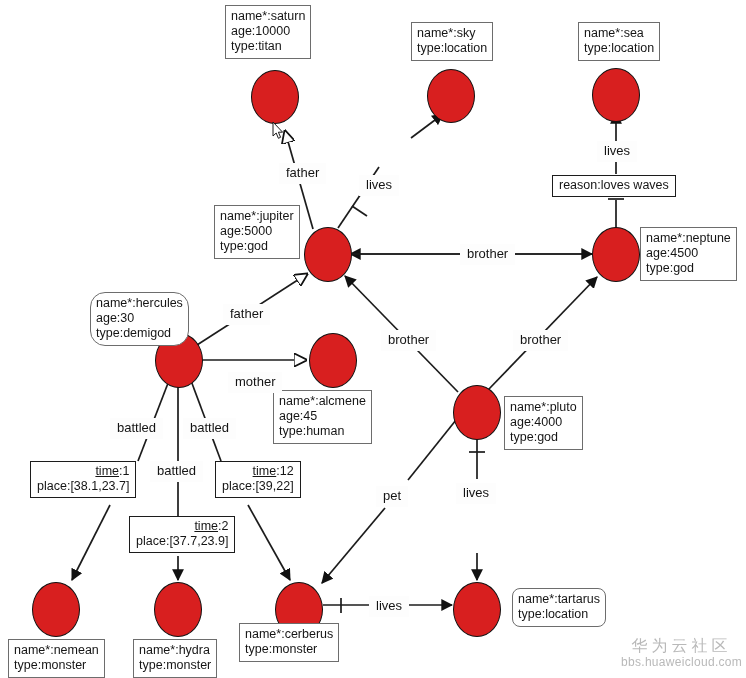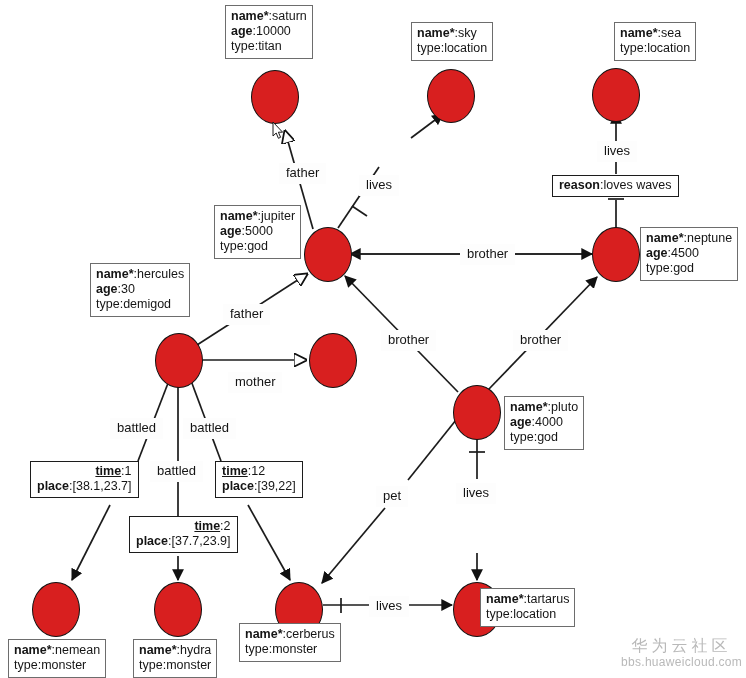--- a/index.html
+++ b/index.html
@@ -40,21 +40,21 @@
     font-size: 12.5px;
     line-height: 15px;
     color: #151515;
     white-space: nowrap;
   }
   .prop-box.edge-box {
     border: 1.5px solid #1c1c1c;
     padding: 2px 6px 3px 6px;
   }
   .prop-box .k {
-    font-weight: bold;
+    font-weight: normal;
   }
   .prop-box .k.u {
     text-decoration: underline;
   }
   .edge-label {
     position: absolute;
     background: #fdfdfd;
     font-size: 13px;
     line-height: 16px;
     color: #141414;
@@ -164,43 +164,48 @@
     <div><span class="k">name*</span>:<span>saturn</span></div>
     <div><span class="k">age</span>:<span>10000</span></div>
     <div><span>type</span>:<span>titan</span></div>
   </div>
 
   <div class="prop-box" style="left:411px; top:22px;">
     <div><span class="k">name*</span>:<span>sky</span></div>
     <div><span>type</span>:<span>location</span></div>
   </div>
 
-  <div class="prop-box" style="left:578px; top:22px;margin-left:36px;">
+  <div class="prop-box" style="left:578px; top:22px;">
     <div><span class="k">name*</span>:<span>sea</span></div>
     <div><span>type</span>:<span>location</span></div>
   </div>
 
   <div class="prop-box" style="left:214px; top:205px;">
     <div><span class="k">name*</span>:<span>jupiter</span></div>
     <div><span class="k">age</span>:<span>5000</span></div>
     <div><span>type</span>:<span>god</span></div>
   </div>
 
   <div class="prop-box" style="left:640px; top:227px;">
     <div><span class="k">name*</span>:<span>neptune</span></div>
     <div><span class="k">age</span>:<span>4500</span></div>
     <div><span>type</span>:<span>god</span></div>
   </div>
 
-  <div class="prop-box" style="left:90px; top:263px;">
+  <div class="prop-box" style="left:90px; top:292px;border-radius:15px;">
     <div><span class="k">name*</span>:<span>hercules</span></div>
     <div><span class="k">age</span>:<span>30</span></div>
     <div><span>type</span>:<span>demigod</span></div>
   </div>
 
+  <div class="prop-box" style="left:273px; top:390px;">
+    <div><span class="k">name*</span>:<span>alcmene</span></div>
+    <div><span class="k">age</span>:<span>45</span></div>
+    <div><span>type</span>:<span>human</span></div>
+  </div>
 
   <div class="prop-box" style="left:504px; top:396px;">
     <div><span class="k">name*</span>:<span>pluto</span></div>
     <div><span class="k">age</span>:<span>4000</span></div>
     <div><span>type</span>:<span>god</span></div>
   </div>
 
   <div class="prop-box" style="left:8px; top:639px;">
     <div><span class="k">name*</span>:<span>nemean</span></div>
     <div><span>type</span>:<span>monster</span></div>
@@ -209,41 +214,41 @@
   <div class="prop-box" style="left:133px; top:639px;">
     <div><span class="k">name*</span>:<span>hydra</span></div>
     <div><span>type</span>:<span>monster</span></div>
   </div>
 
   <div class="prop-box" style="left:239px; top:623px;">
     <div><span class="k">name*</span>:<span>cerberus</span></div>
     <div><span>type</span>:<span>monster</span></div>
   </div>
 
-  <div class="prop-box" style="left:480px; top:588px;">
+  <div class="prop-box" style="left:512px; top:588px;border-radius:8px;">
     <div><span class="k">name*</span>:<span>tartarus</span></div>
     <div><span>type</span>:<span>location</span></div>
   </div>
 
 
   <div class="prop-box edge-box" style="left:552px; top:175px;">
     <div><span class="k">reason</span>:<span>loves waves</span></div>
   </div>
 
   <div class="prop-box edge-box" style="left:30px; top:461px; text-align:right;">
     <div><span class="k u">time</span>:<span>1</span></div>
     <div><span class="k">place</span>:<span>[38.1,23.7]</span></div>
   </div>
 
   <div class="prop-box edge-box" style="left:129px; top:516px; text-align:right;">
     <div><span class="k u">time</span>:<span>2</span></div>
     <div><span class="k">place</span>:<span>[37.7,23.9]</span></div>
   </div>
 
-  <div class="prop-box edge-box" style="left:215px; top:461px; text-align:left;">
+  <div class="prop-box edge-box" style="left:215px; top:461px; text-align:right;">
     <div><span class="k u">time</span>:<span>12</span></div>
     <div><span class="k">place</span>:<span>[39,22]</span></div>
   </div>
 
 
   <div class="edge-label" style="left:279px; top:163px;">father</div>
 
   <div class="edge-label" style="left:359px; top:175px;">lives</div>
 
   <div class="edge-label" style="left:597px; top:141px;">lives</div>

